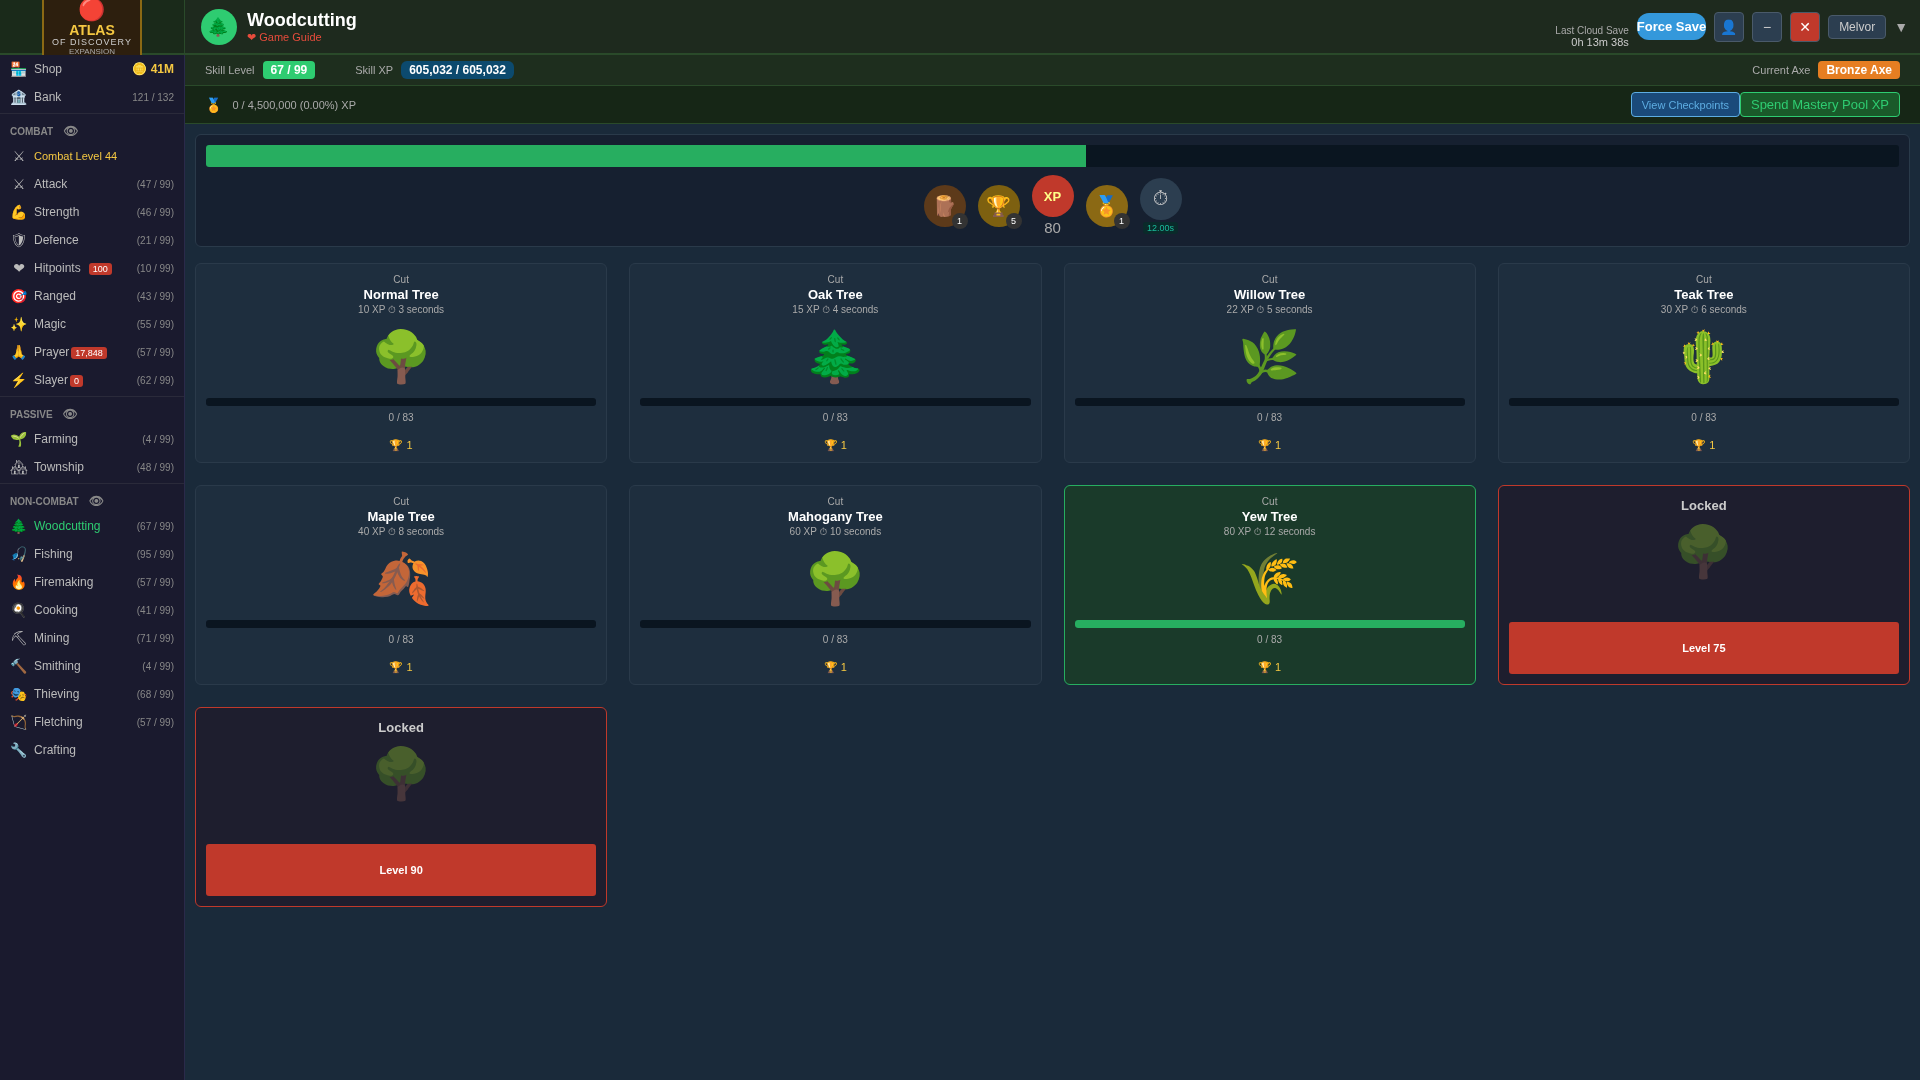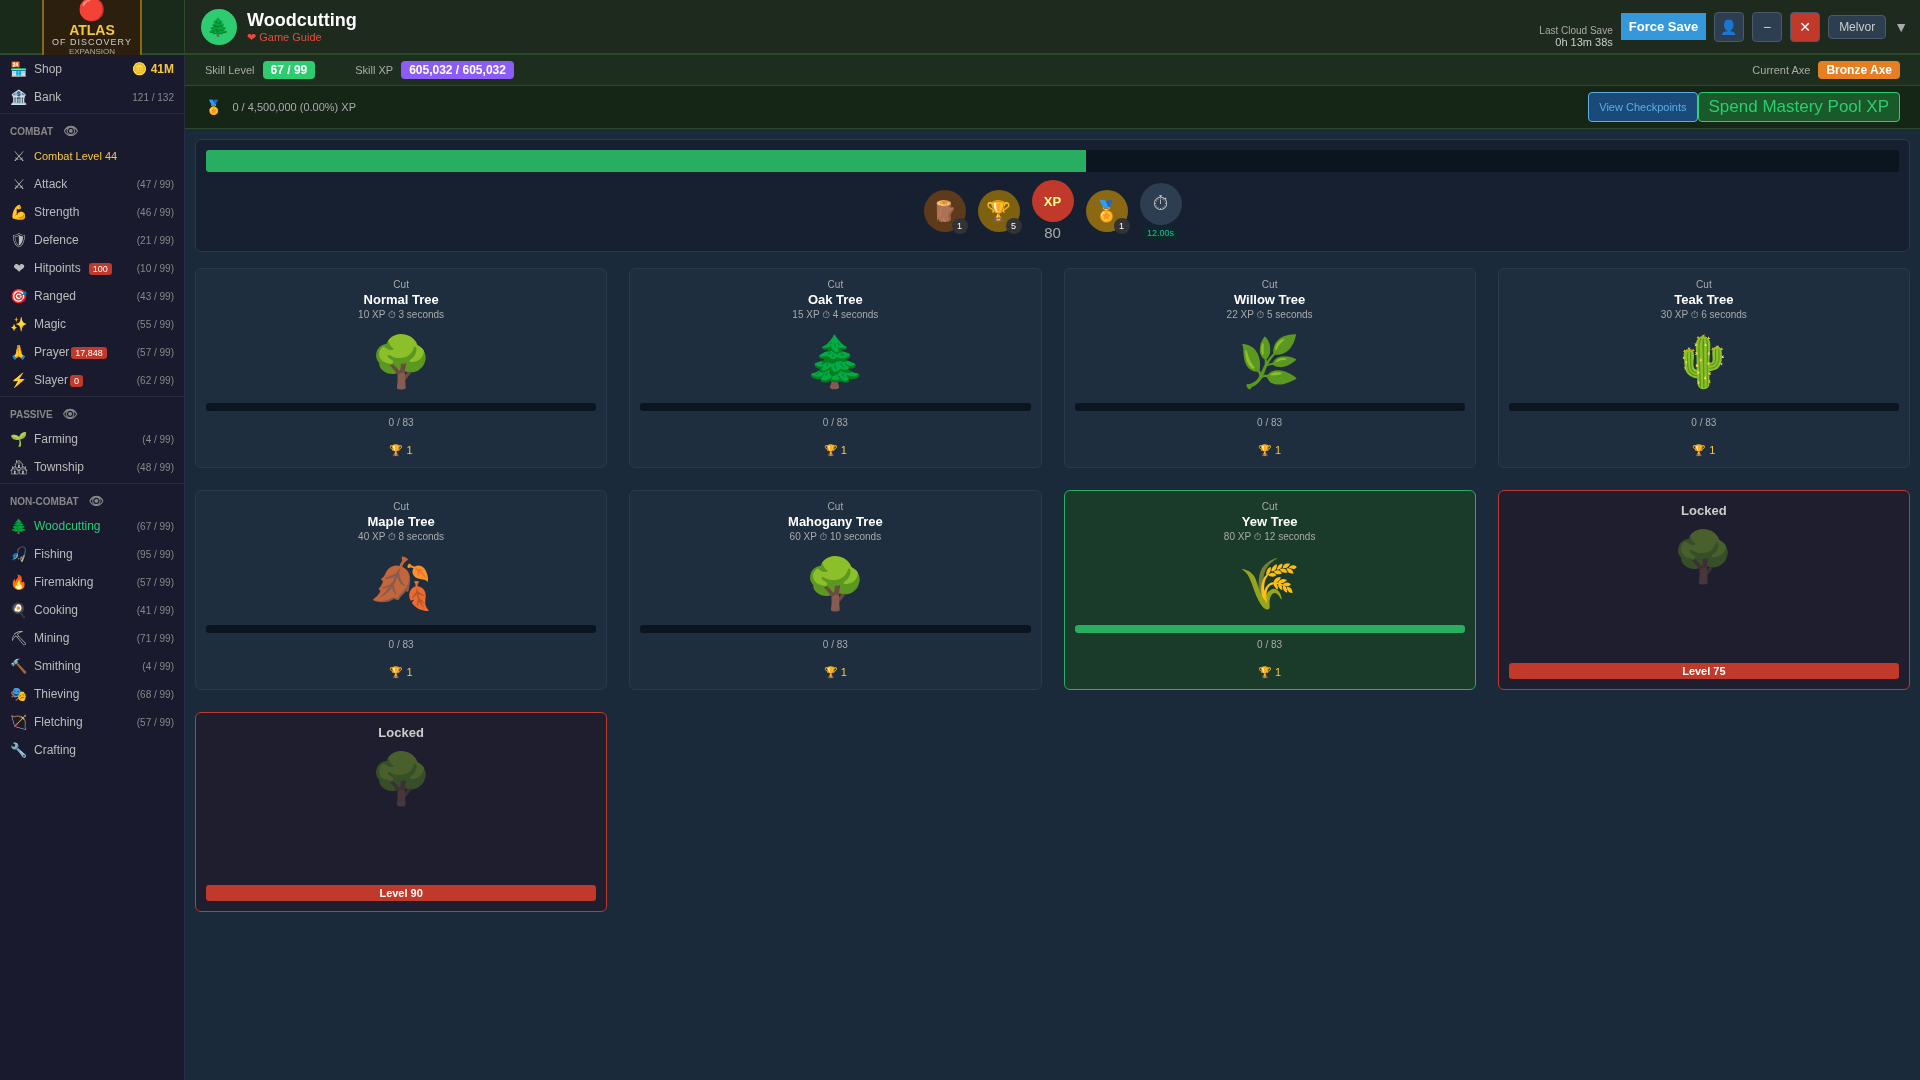--- a/index.html
+++ b/index.html
@@ -30,22 +30,22 @@
       font-size: 18px; margin-right: 10px;
     }
     .skill-title { color: #fff; font-size: 18px; font-weight: bold; }
     .skill-guide { color: #e74c3c; font-size: 11px; }
     .top-right {
       display: flex; align-items: center; gap: 8px; padding-right: 12px;
     }
     .cloud-save { text-align: right; font-size: 10px; color: #aaa; margin-top: 19px; }
     .cloud-save span { font-size: 11px; color: #ccc; }
     .btn-force-save {
-      background: #3498db; color: #fff; border: none; padding: 6px 8px;
-      border-radius: 0; font-weight: bold; cursor: pointer; font-size: 13px;
+      background: #3498db; color: #fff; border: none; padding: 6px 0;
+      border-radius: 12px; font-weight: bold; cursor: pointer; font-size: 13px;
     }
     .btn-icon {
       background: #2c3e50; border: 1px solid #4a5a6a; color: #ccc;
       width: 30px; height: 30px; border-radius: 4px; cursor: pointer;
       display: flex; align-items: center; justify-content: center; font-size: 14px;
     }
     .btn-close { background: #c0392b; color: #fff; }
     .player-btn {
       background: #2c3e50; border: 1px solid #4a5a6a; color: #ccc;
       padding: 4px 10px; border-radius: 4px; cursor: pointer;
@@ -83,37 +83,37 @@
       background: #1e2e1e; padding: 6px 20px;
       display: flex; align-items: center; gap: 40px;
       border-bottom: 1px solid #2a4a2a;
     }
     .stat-group { display: flex; align-items: center; gap: 8px; }
     .stat-label { color: #aaa; font-size: 11px; }
     .stat-badge {
       background: #2ecc71; color: #fff; padding: 2px 8px;
       border-radius: 4px; font-size: 12px; font-weight: bold;
     }
-    .stat-badge.blue { background: #8b5cf6; }
+    .stat-badge.blue { background: #0c4a6e; border-radius: 6px; }
     .stat-badge.orange { background: #e67e22; }
     .mastery-row {
       background: #162616; padding: 6px 20px;
       display: flex; align-items: center; gap: 10px;
       border-bottom: 1px solid #2a4a2a;
     }
     .mastery-icon { color: #f5c842; font-size: 14px; }
     .mastery-text { color: #aaa; font-size: 11px; }
     .mastery-right { margin-left: auto; display: flex; gap: 0; }
     .btn-checkpoint {
       background: #1a4a7a; color: #5dade2; border: 1px solid #5dade2;
       padding: 4px 10px; border-radius: 4px; cursor: pointer; font-size: 11px;
     }
     .btn-mastery-pool {
       background: #1a5a2a; color: #2ecc71; border: 1px solid #2ecc71;
-      padding: 4px 10px; border-radius: 4px; cursor: pointer; font-size: 17px;
+      padding: 4px 10px; border-radius: 4px; cursor: pointer; font-size: 13px;
     }
 
     
     .active-action {
       background: #162030; margin: 10px; border-radius: 6px;
       padding: 10px; border: 1px solid #2a3a4a;
     }
     .progress-bar-outer {
       background: #0a1520; height: 22px; border-radius: 3px; overflow: hidden; margin-bottom: 8px;
     }
@@ -162,21 +162,21 @@
     .card-progress-outer {
       width: 100%; background: #0a1520; height: 8px; border-radius: 3px; margin: 6px 0;
     }
     .card-progress-inner { background: #27ae60; height: 100%; border-radius: 3px; }
     .card-mastery { color: #aaa; font-size: 10px; margin-bottom: 4px; }
     .card-trophy {
       display: flex; align-items: center; gap: 4px;
       color: #f5c842; font-size: 11px; margin-top: auto;
     }
     .locked-label {
-      background: #c0392b; color: #fff; padding: 2px 0; border-radius: 3px;
+      background: #c0392b; color: #fff; padding: 20px 0; border-radius: 3px;
       font-size: 11px; font-weight: bold; width: 100%; text-align: center; 
     }
     .locked-title { color: #ccc; font-size: 13px; font-weight: bold; margin-bottom: 4px; }
 
     
     .sidebar::-webkit-scrollbar { width: 4px; }
     .sidebar::-webkit-scrollbar-thumb { background: #3a3a5a; }
     .content::-webkit-scrollbar { width: 6px; }
     .content::-webkit-scrollbar-thumb { background: #2a4a2a; }
 

